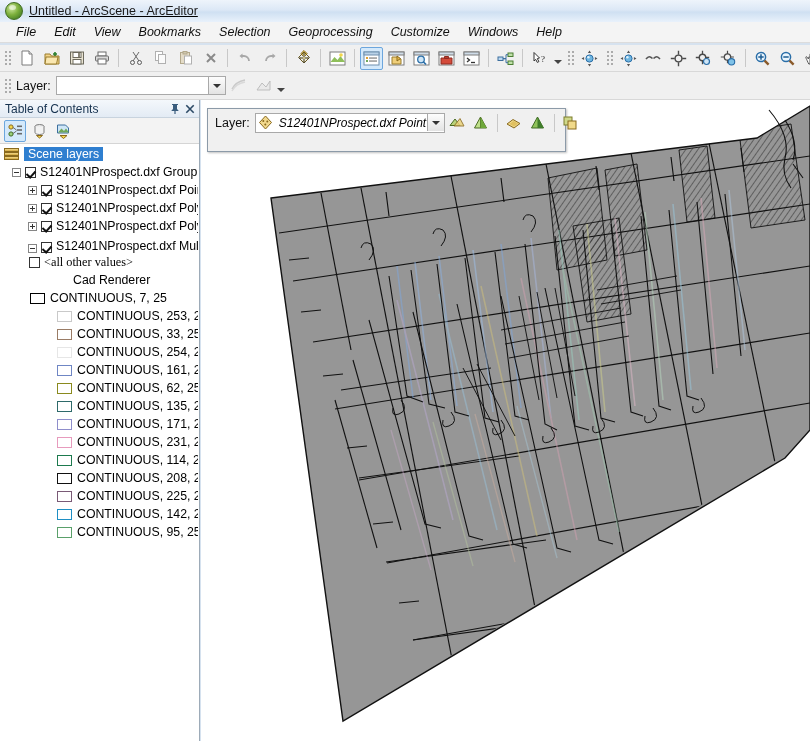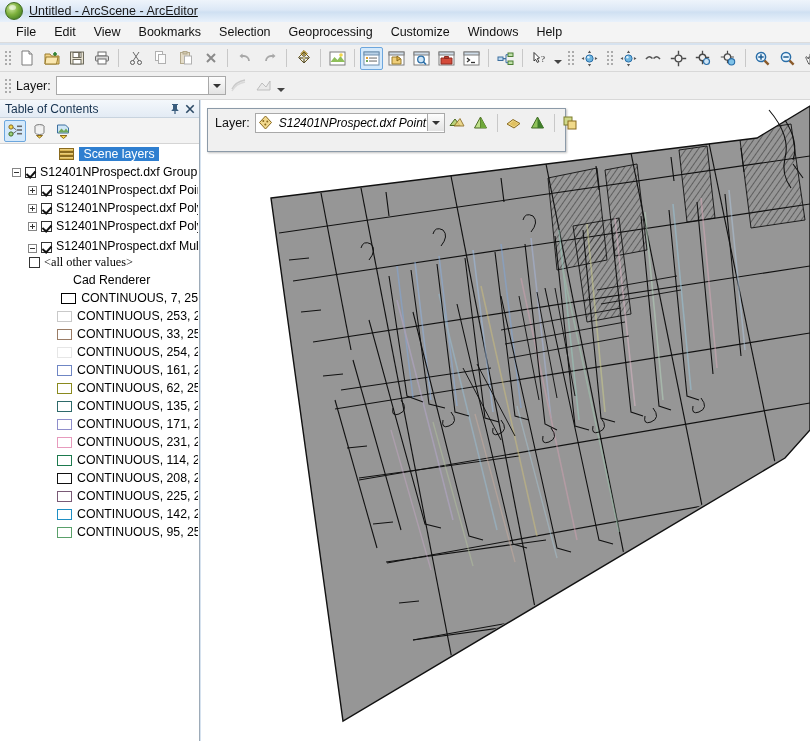--- a/index.html
+++ b/index.html
@@ -28,21 +28,21 @@
   .titlebar .tb-icon:after{
     content:"";position:absolute;left:3px;top:2px;width:7px;height:5px;
     border-radius:50%;background:rgba(255,255,255,.55);
   }
   .titlebar .tb-title{font-size:12.5px;color:#1b1b1b;white-space:nowrap;}
 
   
   .menubar{
     position:absolute;left:0;top:22px;width:810px;height:21px;
     background:#f4f4f4;border-bottom:1px solid #dcdcdc;
-    display:flex;align-items:center;padding-left:7px;box-sizing:border-box;
+    display:flex;align-items:center;padding-left:7px;box-sizing:border-box;font-style:italic;
   }
   .menubar .mi{padding:3px 9px;font-size:12.5px;color:#111;white-space:nowrap;cursor:default;}
 
   
   .toolbar{
     position:absolute;left:0;width:810px;height:27px;
     background:#f0f0f0;border-bottom:1px solid #d8d8d8;
     display:flex;align-items:center;box-sizing:border-box;
   }
   .tb1{top:45px;}
@@ -466,21 +466,21 @@
         <svg width="17" height="16" viewBox="0 0 17 16">
             <path d="M2.5 2h8l3 3v5h-11z" fill="#cfe6f7" stroke="#3c6f9e"></path>
             <path d="M3 9.5l3.5-4 2.5 2.5 2-2.5 3 4z" fill="#6fa85a"></path>
             <path d="M5 12.5l3.5 3 3.5-3z" fill="#f2d64a" stroke="#8a6a1e"></path>
           </svg>
       </div>
     </div>
 
     <div class="toc-body">
 
-      <div class="row" style="padding-left:20px;justify-content:center;">
+      <div class="row" style="padding-left:4px;">
         <div class="stack">
             <i></i>
             <i></i>
             <i></i>
           </div>
         <span class="sel">Scene layers</span>
       </div>
 
       <div class="row" style="padding-left:12px;">
         <div class="exp"></div>
@@ -515,21 +515,21 @@
       <div class="row" style="padding-left:29px;font-family:Liberation Serif, serif;">
         <div class="cb"></div>
         <span>&lt;all other values&gt;</span>
       </div>
 
       <div class="row" style="padding-left:73px;">
         <span>Cad Renderer</span>
       </div>
 
       <div id="legend-list">
-          <div class="row" style="padding-left: 30px; justify-content: flex-end;">
+          <div class="row" style="padding-left: 30px;">
             <div class="sw" style="border-color: rgb(0, 0, 0);"></div>
             <span>CONTINUOUS, 7, 25</span>
           </div>
           <div class="row" style="padding-left: 57px;">
             <div class="sw" style="border-color: rgb(201, 201, 201);"></div>
             <span>CONTINUOUS, 253, 25</span>
           </div>
           <div class="row" style="padding-left: 57px;">
             <div class="sw" style="border-color: rgb(154, 124, 102);"></div>
             <span>CONTINUOUS, 33, 25</span>

